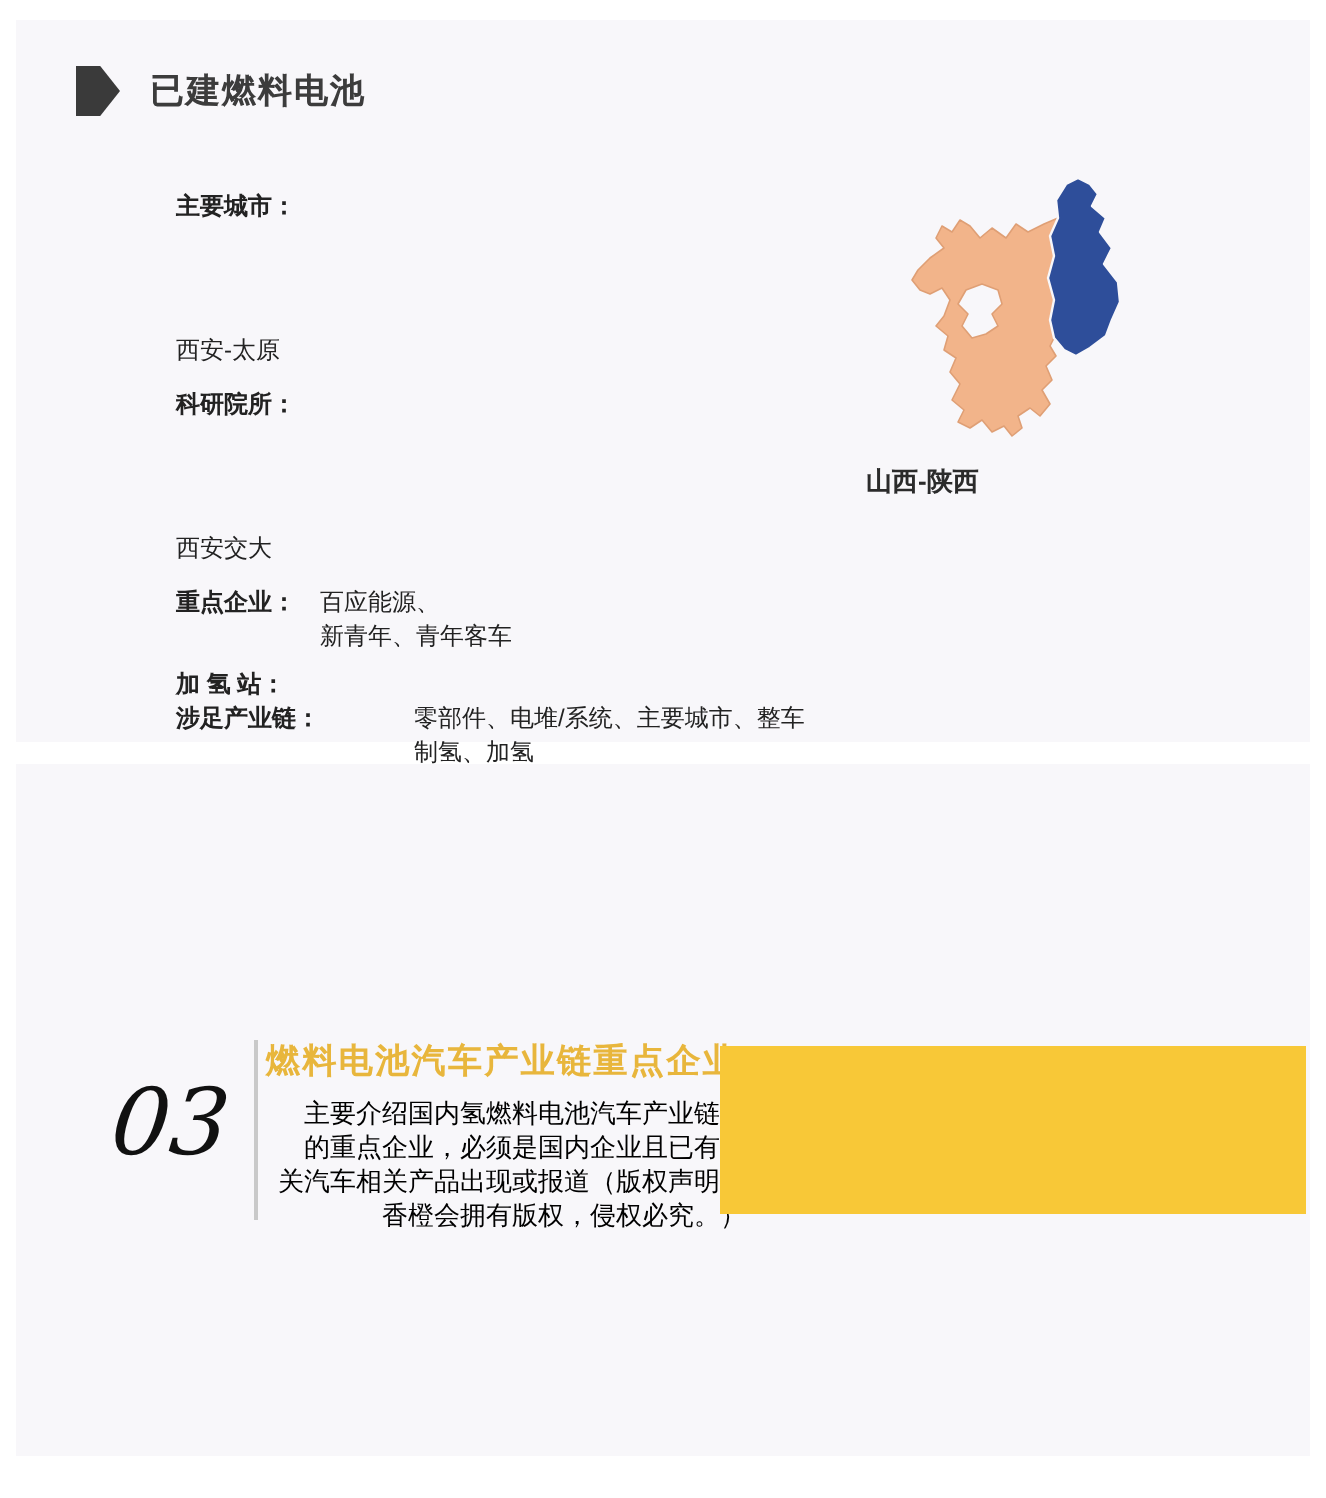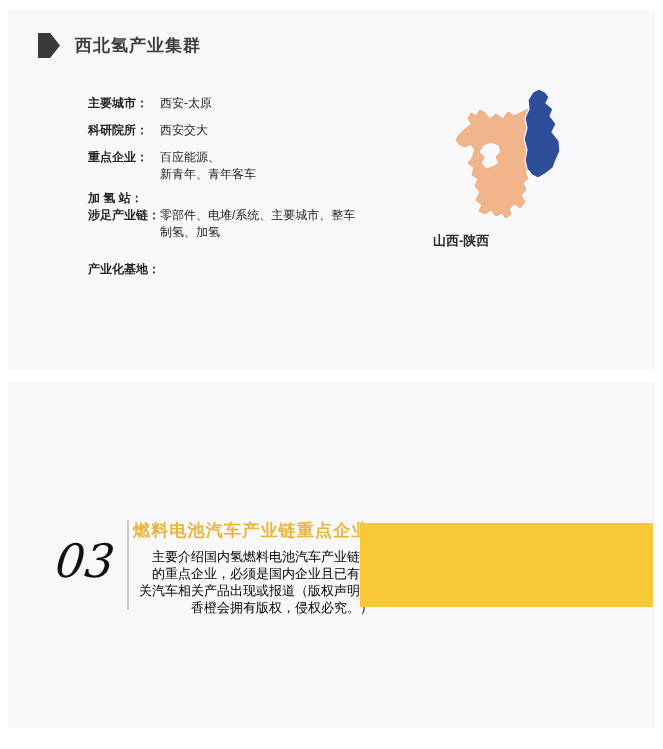--- a/index.html
+++ b/index.html
@@ -15,21 +15,21 @@
   
   .s1-title-row{position:absolute;left:30px;top:23px;display:flex;align-items:center;}
   .pentagon{width:22px;height:25px;background:#3a3a3a;margin-right:15px;
     clip-path:polygon(0 0,55% 0,100% 50%,55% 100%,0 100%);}
   .s1-title{font-size:17px;font-weight:600;color:#3c3c3c;letter-spacing:1px;}
 
   .info{position:absolute;left:80px;top:85px;width:420px;font-size:12px;color:#222;}
   .info-row{display:flex;line-height:17px;}
   .info-label{flex:0 0 72px;font-weight:700;white-space:pre;}
   .info-value{white-space:pre-line;}
-  .mb10{margin-bottom:10px;} .mb7{margin-bottom:7px;} .mb13{} .mb6{margin-bottom:20px;}
+  .mb10{margin-bottom:10px;flex-direction:column;} .mb7{margin-bottom:7px;} .mb13{} .mb6{margin-bottom:20px;gap:47px;}
 
   .map-wrap{position:absolute;left:440px;top:72px;width:165px;height:150px;}
   .map-label{position:absolute;left:425px;top:222px;width:165px;text-align:left;
     font-size:13px;font-weight:700;color:#2b2b2b;}
 
   
   .big-number{position:absolute;left:48px;top:156px;font-family:"DejaVu Serif",serif;
     font-style:italic;font-size:46px;line-height:46px;color:#111;transform:skewX(-6deg);}
   .divider{position:absolute;left:119px;top:138px;width:1.5px;height:90px;background:#c9c9c9;}
   .s2-title{position:absolute;left:125px;top:137px;font-size:17px;font-weight:700;letter-spacing:1.2px;}
@@ -37,21 +37,21 @@
     color:#000000;white-space:pre-line;text-align:right;}
   .accent-rect{position:absolute;left:352px;top:141px;width:293px;height:84px;}
 </style>
 </head>
 <body>
 
 <div class="slide" id="slide1">
 
   <div class="s1-title-row">
     <div class="pentagon"></div>
-    <div class="s1-title">西北氢产业集群</div>
+    <div class="s1-title">已建燃料电池</div>
   </div>
 
   <div class="info">
     <div class="info-row mb10">
       <span class="info-label">主要城市：</span>
       <span class="info-value">西安-太原</span>
     </div>
     <div class="info-row mb10">
       <span class="info-label">科研院所：</span>
       <span class="info-value">西安交大</span>

